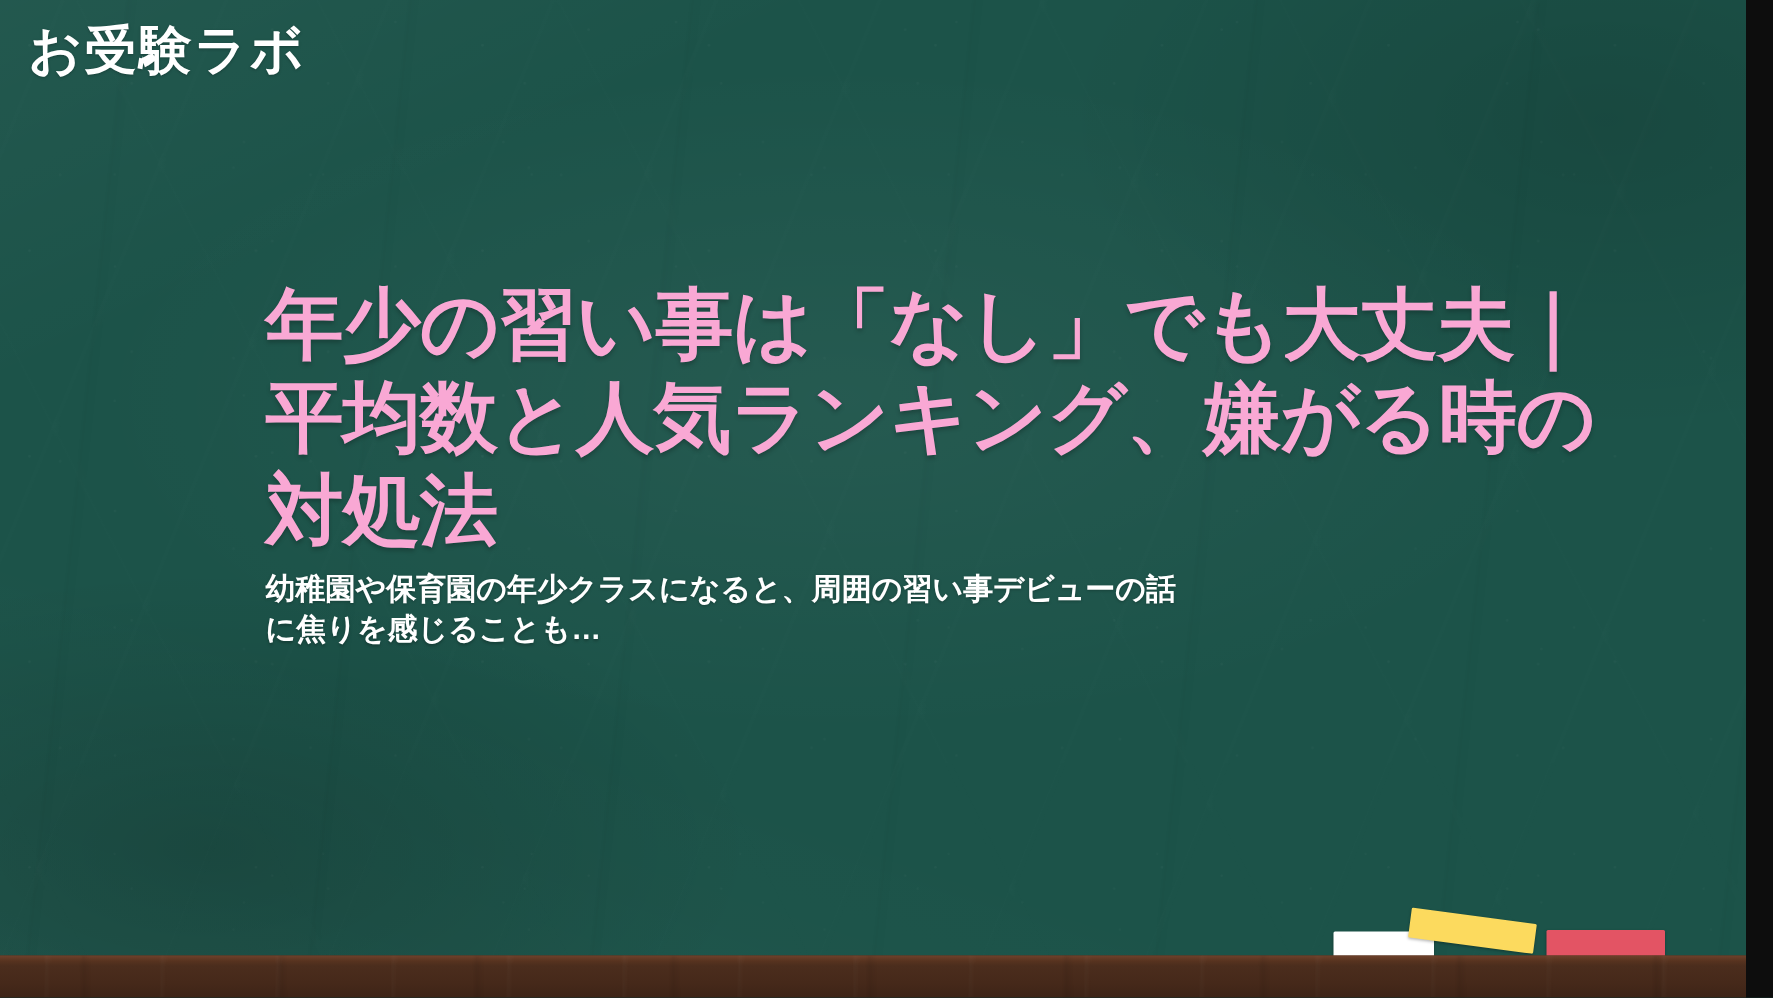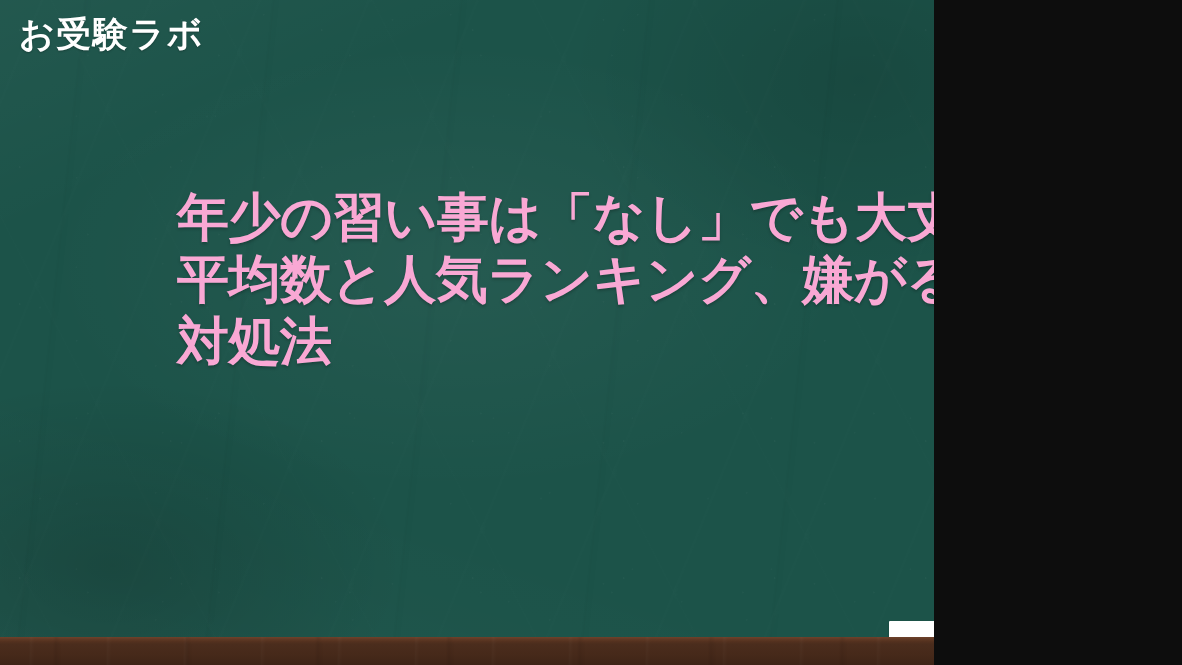--- a/index.html
+++ b/index.html
@@ -4,21 +4,21 @@
 <title>Chalkboard Article Thumbnail</title>
 <style>
   html, body {
     margin: 0;
     padding: 0;
     background: #0d0d0d;
   }
 
   .stage {
     position: relative;
-    width: 934px;
+    width: 1164px;
     height: 665px;
     overflow: hidden;
     font-family: "Liberation Sans", "DejaVu Sans", sans-serif;
     -webkit-font-smoothing: antialiased;
   }
 
   
   .board {
     position: absolute;
     inset: 0;
@@ -203,20 +203,21 @@
 
   <div class="board">
     <div class="board-streaks"></div>
     <div class="board-grain"></div>
   </div>
 
   <div class="logo">お受験ラボ</div>
 
   <div class="text-block">
     <h1 class="headline">年少の習い事は「なし」でも大丈夫｜平均数と人気ランキング、嫌がる時の対処法</h1>
+    <p class="excerpt">幼稚園や保育園の年少クラスになると、周囲の習い事デビューの話に焦りを感じることも…</p>
   </div>
 
   <div class="chalk chalk-white"></div>
   <div class="chalk chalk-yellow"></div>
   <div class="chalk chalk-red"></div>
 
   <div class="ledge">
     <div class="ledge-grain"></div>
   </div>
 

